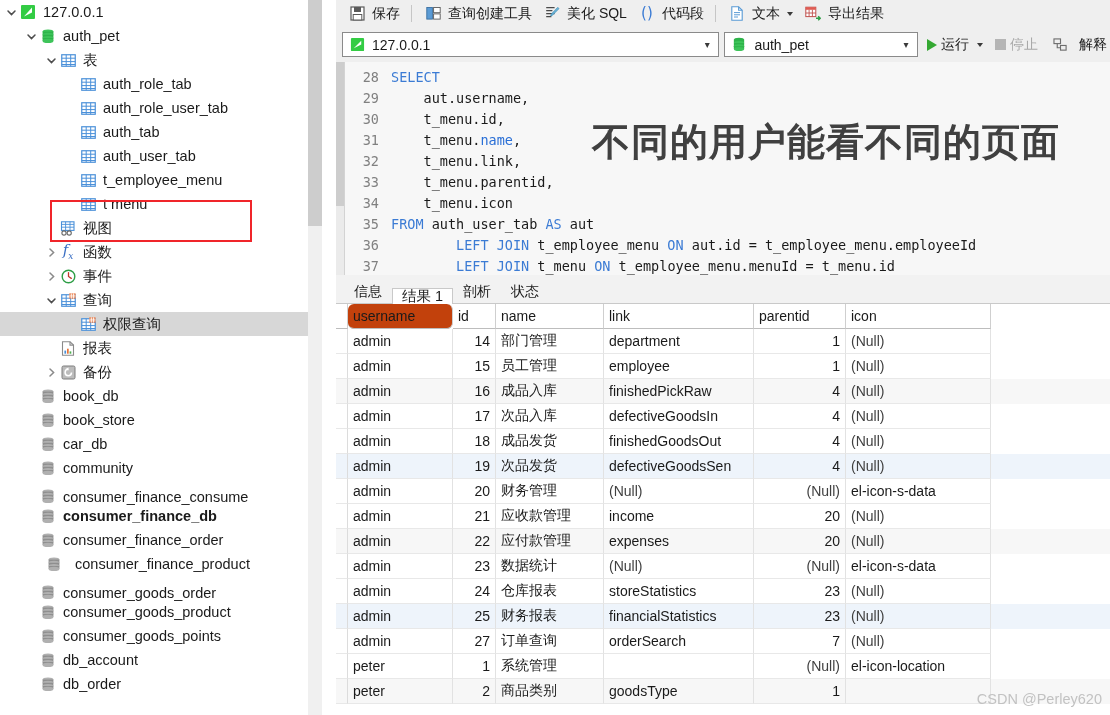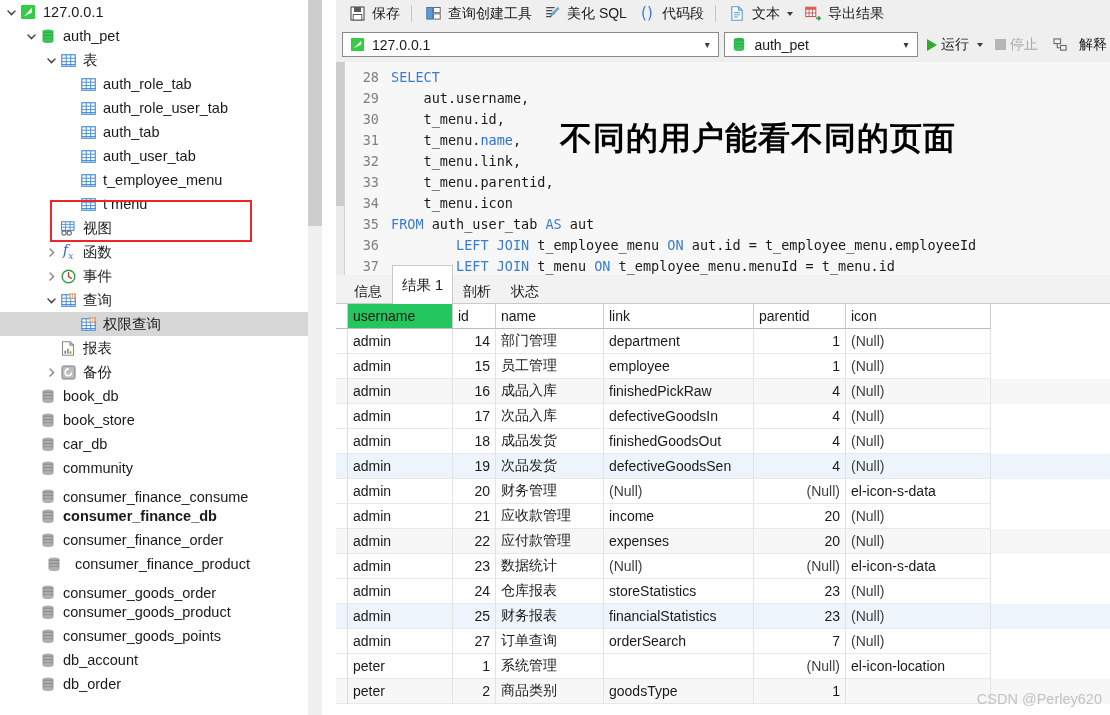--- a/index.html
+++ b/index.html
@@ -176,24 +176,24 @@
     width: 34px;
     text-align: right;
     color: #808080;
     margin-right: 12px;
   }
   .kw   { color: #3b7bd4; }
   .plain{ color: #1a1a1a; }
   .col  { color: #2a6fd6; }
   #annot {
     position: absolute;
-    left: 224px; top: 55px;
-    font-size: 32px;
+    left: 256px; top: 55px;
+    font-size: 38px;
     font-weight: bold;
-    color: #000000;
+    color: #404040;
     white-space: nowrap;
     letter-spacing: 1px;
   }
 
   
   #restabs {
     position: relative;
     height: 29px;
     background: #f2f2f2;
     border-bottom: 1px solid #c9c9c9;
@@ -205,21 +205,21 @@
     padding: 0 9px;
     display: inline-flex; align-items: center;
     font-size: 14px;
     color: #1a1a1a;
     border: 1px solid transparent;
     border-bottom: none;
   }
   .rtab.active {
     background: #ffffff;
     border-color: #c9c9c9;
-    height: 39px;
+    height: 16px;
     margin-bottom: -1px;
     font-size: 14.5px;
   }
 
   
   #grid {
     position: relative;
     height: 407px;
     background: #ffffff;
     overflow: hidden;
@@ -237,21 +237,21 @@
     display: flex; align-items: center;
     padding: 0 5px;
     overflow: hidden;
     white-space: nowrap;
   }
   .ghead .gcell {
     border-bottom: 1px solid #bdbdbd;
     border-right: 1px solid #cfcfcf;
     background: #ffffff;
   }
-  .ghead .gcell.selcol { background: #22c55e; }
+  .ghead .gcell.selcol { background: #c2410c; border-radius: 6px; }
   .c-gutter   { width: 12px;  min-width: 12px; padding: 0; border-right: 1px solid #dcdcdc; }
   .c-username { width: 105px; min-width: 105px; }
   .c-id       { width: 43px;  min-width: 43px; }
   .c-name     { width: 108px; min-width: 108px; }
   .c-link     { width: 150px; min-width: 150px; }
   .c-parentid { width: 92px;  min-width: 92px; }
   .c-icon     { width: 145px; min-width: 145px; }
   .num { justify-content: flex-end; }
   .nullv { color: #404040; }
   .rz-gray { background: #f7f7f7; }

